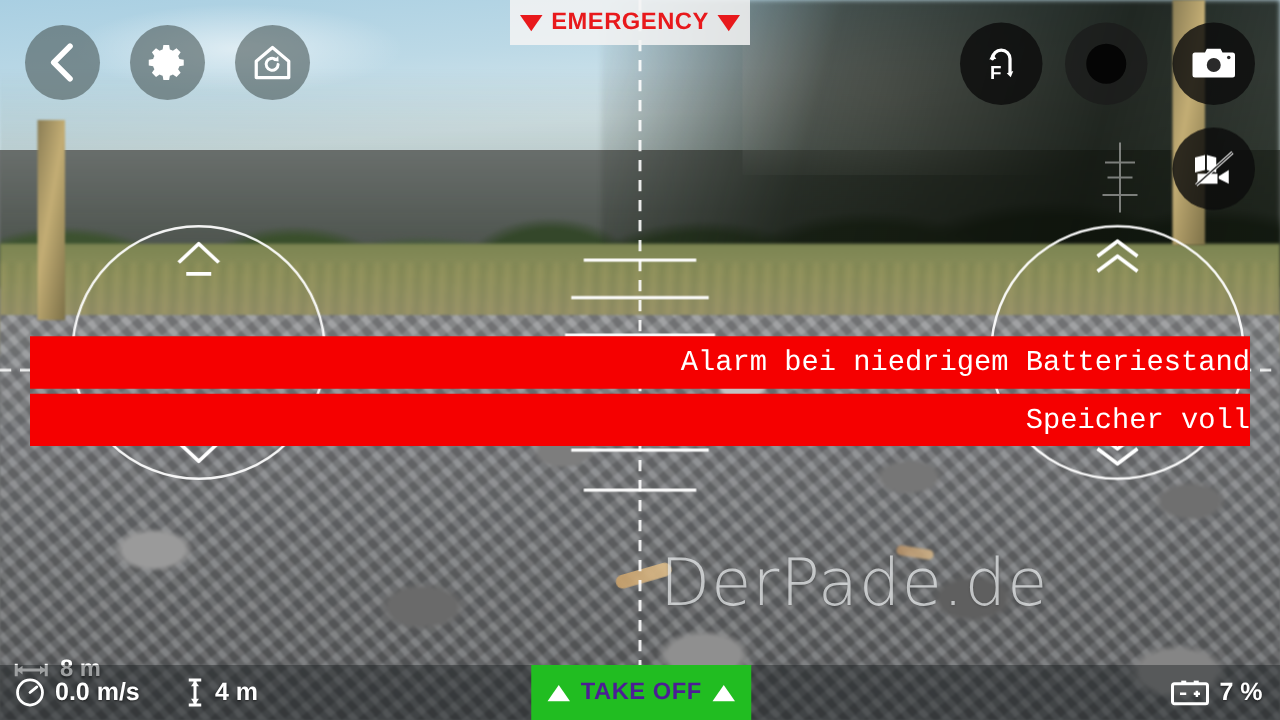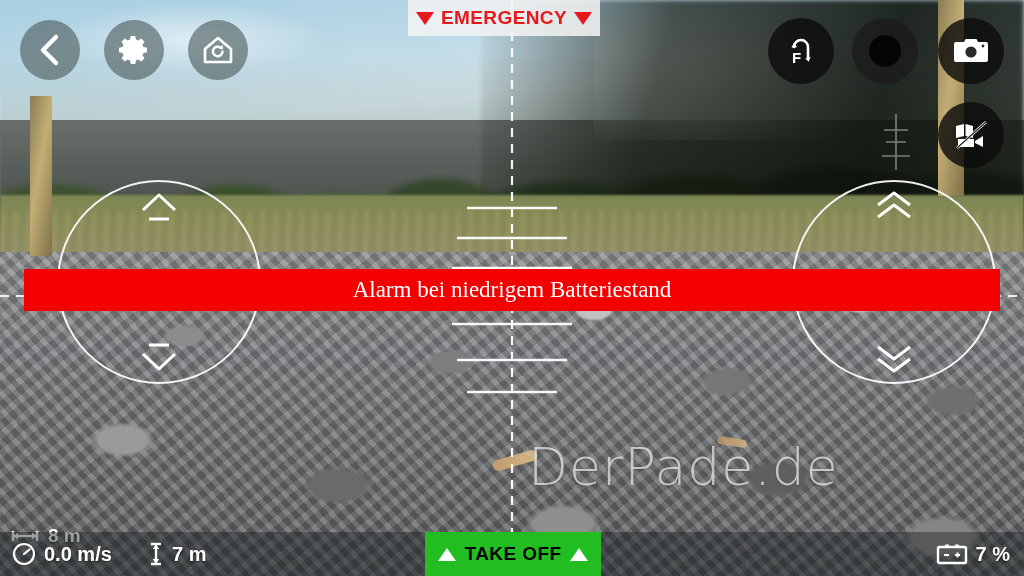--- a/index.html
+++ b/index.html
@@ -97,38 +97,38 @@
        border:2.5px solid rgba(255,255,255,.93);}
   .stick-l{left:57px;top:180px;}
   .stick-r{left:792px;top:180px;}
   .chev{position:absolute;left:50%;transform:translateX(-50%);}
 
   
   .cross{position:absolute;left:0;top:0;width:1024px;height:576px;pointer-events:none;}
 
   
   .alert{position:absolute;left:24px;width:976px;background:#f50000;
-       display:flex;align-items:center;justify-content:center;
-       color:#ffffff;font-size:23px;font-family:Liberation Serif, serif;}
+       display:flex;align-items:center;justify-content:flex-end;
+       color:#ffffff;font-size:23px;font-family:Liberation Mono, monospace;}
   .alert1{top:269px;height:42px;}
   .alert2{top:315px;height:42px;}
 
   
   .dist{position:absolute;left:10px;top:490px;display:flex;align-items:center;gap:8px;
        color:#fff;font-size:19px;font-weight:bold;text-shadow:0 1px 2px rgba(0,0,0,.6);margin-top:35px;}
 
   .bottombar{position:absolute;left:0;top:532px;width:1024px;height:44px;
        background:rgba(25,28,30,.42);display:flex;align-items:center;}
   .bb-item{display:flex;align-items:center;gap:8px;color:#fff;font-size:20px;font-weight:bold;
        text-shadow:0 1px 2px rgba(0,0,0,.65);}
   .bb-speed{position:absolute;left:12px;}
   .bb-alt{position:absolute;left:148px;}
   .takeoff{position:absolute;left:425px;top:0;width:176px;height:44px;background:#21bd21;
        display:flex;align-items:center;justify-content:center;gap:9px;
-       color:#000000;font-size:19px;font-weight:bold;letter-spacing:.4px;}
+       color:#4c1d95;font-size:19px;font-weight:bold;letter-spacing:.4px;}
   .tri-up{width:0;height:0;border-left:9px solid transparent;border-right:9px solid transparent;
        border-bottom:13px solid #ffffff;}
   .bb-gps{position:absolute;left:632px;}
   .bb-batt{position:absolute;right:14px;}
   svg{display:block;}
 </style>
 </head>
 <body>
 
 <div id="app">
@@ -264,20 +264,23 @@
         <path fill="#fff" d="M23 22 L31 17 L31 28 L23 24 Z"></path>
         <line x1="5" y1="29" x2="34" y2="3" stroke="#fff" stroke-width="2.6"></line>
         <line x1="5" y1="29" x2="34" y2="3" stroke="#1a1a1a" stroke-width="1.1"></line>
       </svg>
     </span>
   </div>
 
   <div class="alert alert1">
     <span>Alarm bei niedrigem Batteriestand</span>
   </div>
+  <div class="alert alert2">
+    <span>Speicher voll</span>
+  </div>
 
   <div class="dist">
     <span>
       <svg width="30" height="16" viewBox="0 0 30 16">
         <line x1="3" y1="3" x2="3" y2="13" stroke="#fff" stroke-width="2.4"></line>
         <line x1="27" y1="3" x2="27" y2="13" stroke="#fff" stroke-width="2.4"></line>
         <line x1="3" y1="8" x2="27" y2="8" stroke="#fff" stroke-width="2.4"></line>
         <path d="M8 4.5 L3.5 8 L8 11.5 Z" fill="#fff"></path>
         <path d="M22 4.5 L26.5 8 L22 11.5 Z" fill="#fff"></path>
       </svg>
@@ -300,21 +303,21 @@
     <div class="bb-item bb-alt">
       <span>
         <svg width="16" height="26" viewBox="0 0 16 26">
           <line x1="3" y1="3" x2="13" y2="3" stroke="#fff" stroke-width="2.4"></line>
           <line x1="3" y1="23" x2="13" y2="23" stroke="#fff" stroke-width="2.4"></line>
           <line x1="8" y1="3" x2="8" y2="23" stroke="#fff" stroke-width="2.4"></line>
           <path d="M4.8 8 L8 3.5 L11.2 8 Z" fill="#fff"></path>
           <path d="M4.8 18 L8 22.5 L11.2 18 Z" fill="#fff"></path>
         </svg>
       </span>
-      <span>7 m</span>
+      <span>4 m</span>
     </div>
 
     <div class="takeoff">
       <span class="tri-up"></span>
       <span>TAKE OFF</span>
       <span class="tri-up"></span>
     </div>
 
 
     <div class="bb-item bb-batt">

